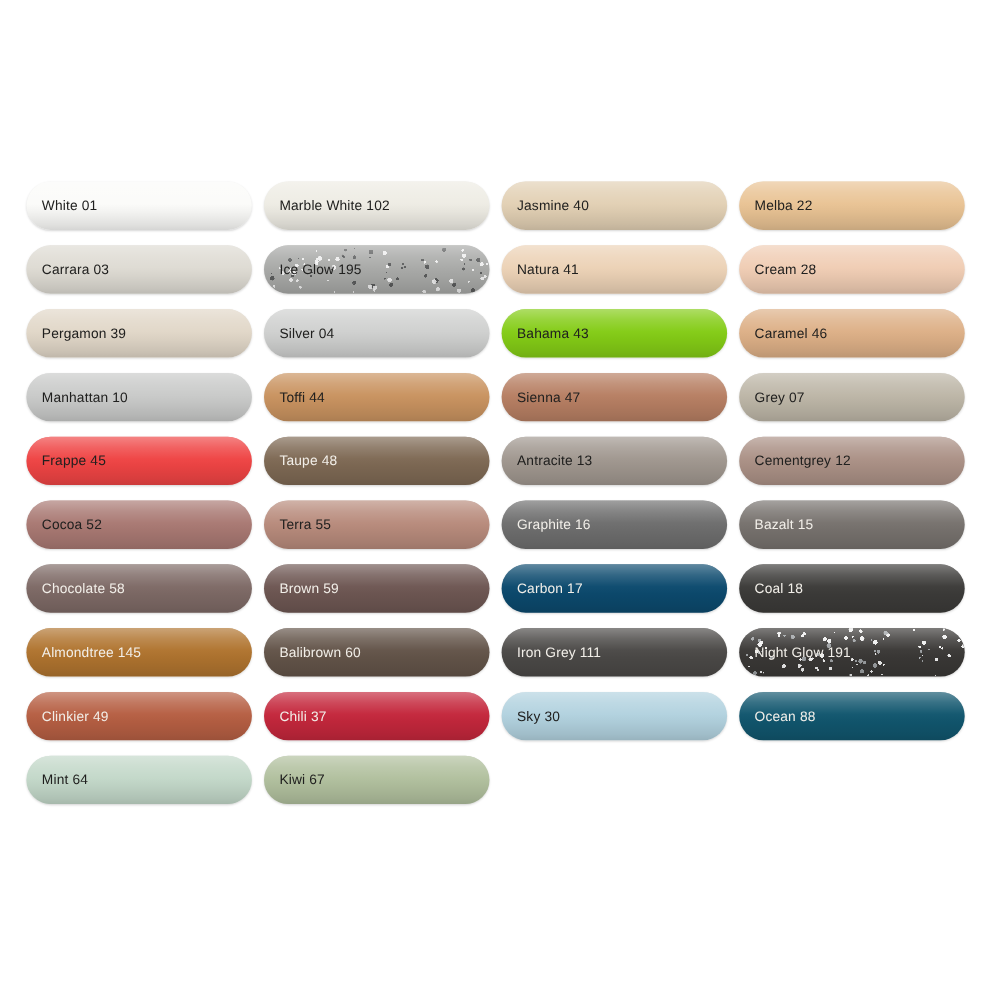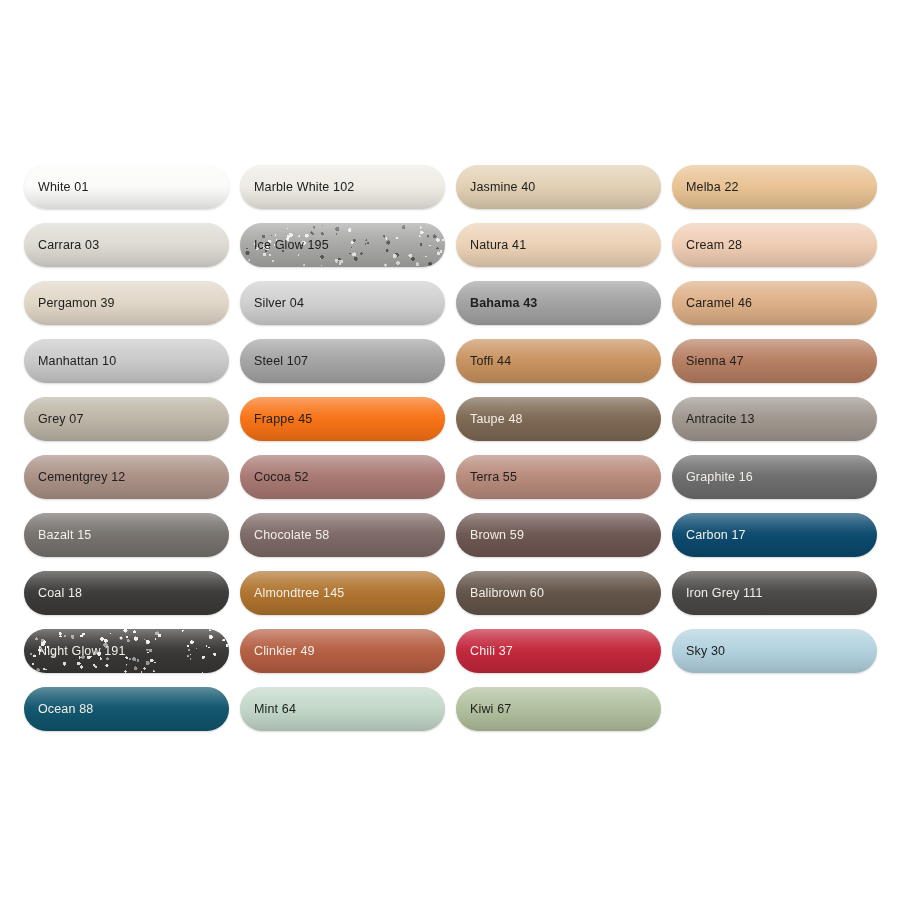--- a/index.html
+++ b/index.html
@@ -110,49 +110,45 @@
         <span class="swatch-label label-dark">Cream 28</span>
       </div>
       <div class="swatch" style="background: rgb(225, 215, 200);">
         <div class="sheen"></div>
         <span class="swatch-label label-dark">Pergamon 39</span>
       </div>
       <div class="swatch" style="background: rgb(207, 208, 207);">
         <div class="sheen"></div>
         <span class="swatch-label label-dark">Silver 04</span>
       </div>
-      <div class="swatch" style="background: #a3a3a3; font-weight: bold;">
+      <div class="swatch" style="background: #84cc16;">
         <div class="sheen"></div>
         <span class="swatch-label label-dark">Bahama 43</span>
       </div>
       <div class="swatch" style="background: rgb(221, 176, 135);">
         <div class="sheen"></div>
         <span class="swatch-label label-dark">Caramel 46</span>
       </div>
       <div class="swatch" style="background: rgb(201, 202, 201);">
         <div class="sheen"></div>
         <span class="swatch-label label-dark">Manhattan 10</span>
       </div>
-      <div class="swatch" style="background: rgb(164, 165, 164);">
-        <div class="sheen"></div>
-        <span class="swatch-label label-dark">Steel 107</span>
-      </div>
       <div class="swatch" style="background: rgb(201, 147, 96);">
         <div class="sheen"></div>
         <span class="swatch-label label-dark">Toffi 44</span>
       </div>
       <div class="swatch" style="background: rgb(183, 127, 99);">
         <div class="sheen"></div>
         <span class="swatch-label label-dark">Sienna 47</span>
       </div>
       <div class="swatch" style="background: rgb(189, 182, 167);">
         <div class="sheen"></div>
         <span class="swatch-label label-dark">Grey 07</span>
       </div>
-      <div class="swatch" style="background: #f97316; align-items: center;">
+      <div class="swatch" style="background: #ef4444; align-items: center;">
         <div class="sheen"></div>
         <span class="swatch-label label-dark">Frappe 45</span>
       </div>
       <div class="swatch" style="background: rgb(126, 105, 84);">
         <div class="sheen"></div>
         <span class="swatch-label label-light">Taupe 48</span>
       </div>
       <div class="swatch" style="background: rgb(160, 151, 143);">
         <div class="sheen"></div>
         <span class="swatch-label label-dark">Antracite 13</span>

